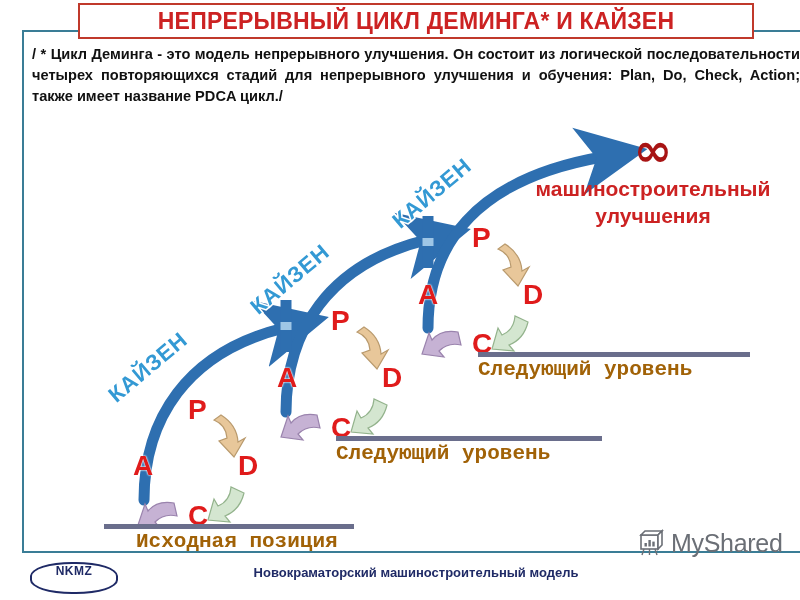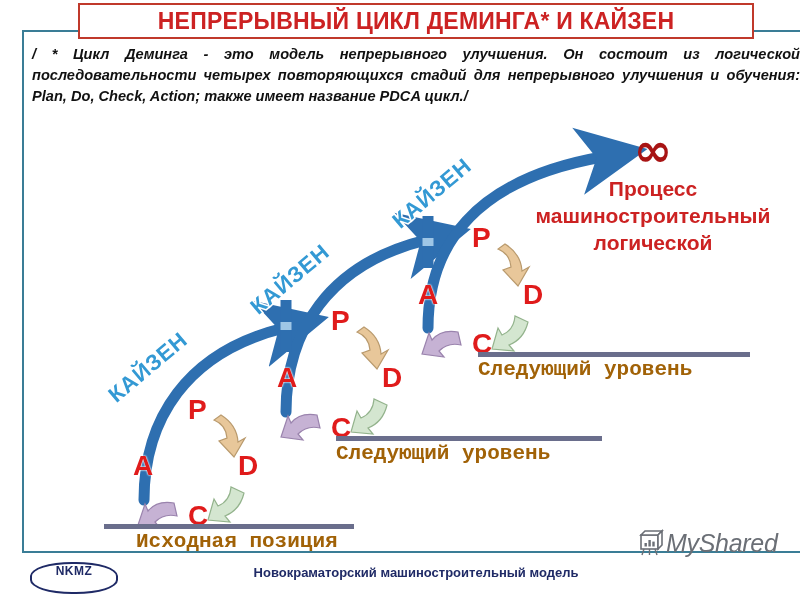--- a/index.html
+++ b/index.html
@@ -36,21 +36,20 @@
     letter-spacing:0.2px;
     white-space:nowrap;
     font-family:"Liberation Sans", sans-serif;
   }
 
   
   .desc{
     position:absolute;left:16px;top:44px;width:768px;
     font-size:14.6px;
     font-weight:bold;
-    font-style:italic;
     color:#111111;
     line-height:21px;
     text-align:justify;
     font-family:"Liberation Sans", sans-serif;
     z-index:5;
   }
 
   
   .diagram{position:absolute;left:0;top:0;width:800px;height:600px;z-index:2;}
   svg.dgm{position:absolute;left:0;top:0;width:800px;height:600px;overflow:visible;}
@@ -140,23 +139,22 @@
     background:#ffffff;
   }
   .nkmz span{
     color:#1f2a66;font-size:12px;font-weight:bold;letter-spacing:0.5px;
     font-family:"Liberation Sans", sans-serif;
   }
 
   
   .myshared{
     position:absolute;left:620px;top:528px;
-    display:flex;align-items:center;
-    z-index:5;
-    font-style:italic;
+    display:flex;align-items:center;gap:5px;
+    z-index:5;
   }
   .myshared .ms-label{
     color:#6b6f76;font-size:25px;font-family:"Liberation Sans", sans-serif;
     letter-spacing:-0.3px;
   }
 </style>
 </head>
 <body>
 
 <div id="stage">
@@ -250,23 +248,22 @@
         <div class="lvl-bar" style="left: 88px; top: 524px; width: 250px;"></div>
         <div class="lvl" style="left: 88px; top: 530px; margin-left: 32px;">Исходная позиция</div>
         <div class="lvl-bar" style="left: 320px; top: 436px; width: 266px;"></div>
         <div class="lvl" style="left: 320px; top: 442px;">Следующий уровень</div>
         <div class="lvl-bar" style="left: 462px; top: 352px; width: 272px;"></div>
         <div class="lvl" style="left: 462px; top: 358px;">Следующий уровень</div>
       </div>
 
     <div class="infinity">∞</div>
     <div class="endcap">
-      <div>Процесс</div>
       <div>машиностроительный</div>
-      <div>логической</div>
+      <div>улучшения</div>
     </div>
   </div>
 
   <div class="myshared">
     <svg width="30" height="30" viewBox="0 0 30 30">
       <rect x="5" y="7" width="17" height="14" fill="#ffffff" stroke="#6b6f76" stroke-width="1.6"></rect>
       <path d="M5,7 L9,3 L26,3 L22,7 Z" fill="#ffffff" stroke="#6b6f76" stroke-width="1.6"></path>
       <path d="M22,7 L26,3 L26,17 L22,21 Z" fill="#ffffff" stroke="#6b6f76" stroke-width="1.6"></path>
       <rect x="8.5" y="15" width="2.4" height="3.5" fill="#6b6f76"></rect>
       <rect x="12.4" y="12" width="2.4" height="6.5" fill="#6b6f76"></rect>

